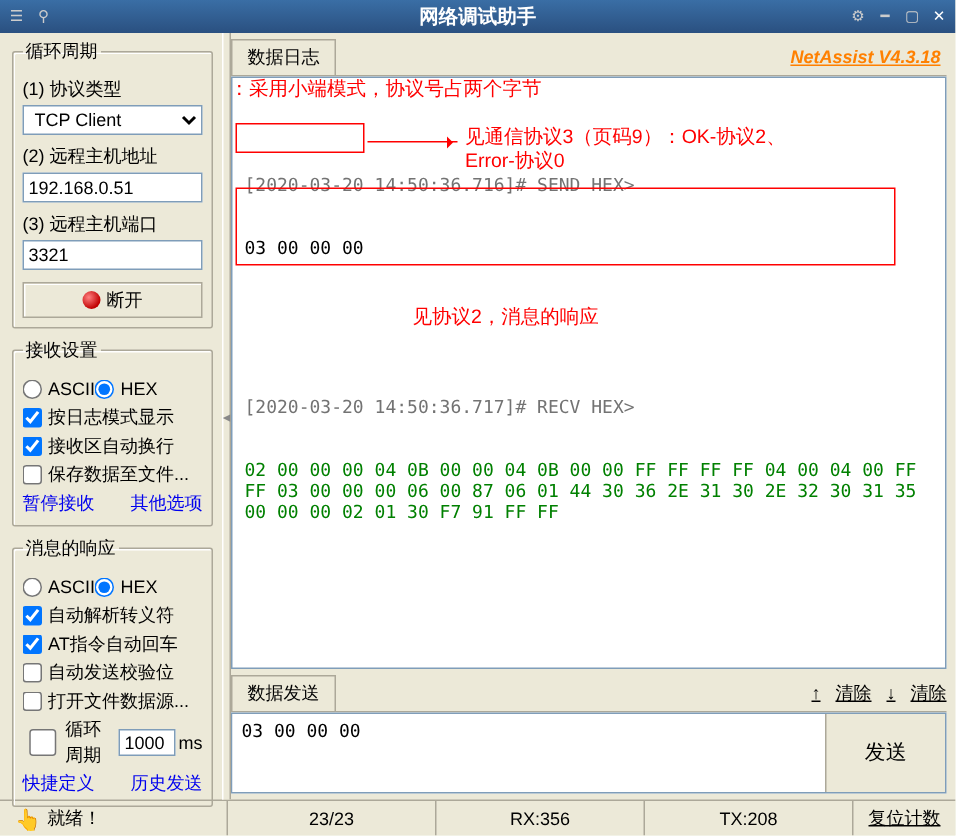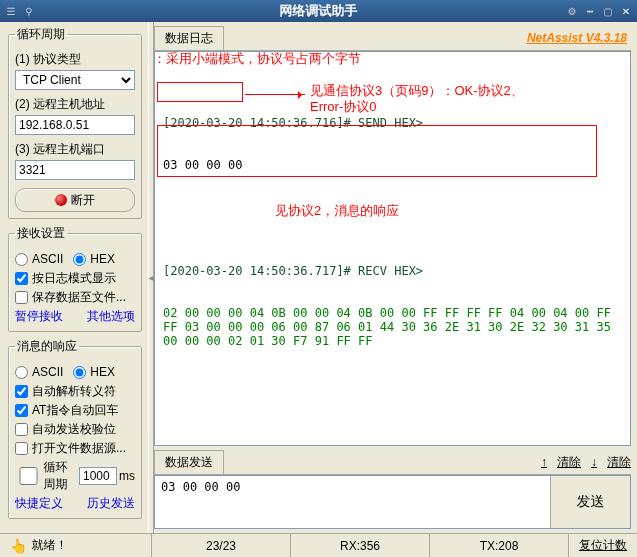--- a/index.html
+++ b/index.html
@@ -12,33 +12,33 @@
 .mainrow { display: flex; height: calc(100% - 22px - 24px); }
 .left { width: 148px; padding: 4px 6px 4px 8px; display: flex; flex-direction: column; gap: 6px; }
 .divider { width: 6px; background: #ece9d8; border-left: 1px solid #fff; border-right: 1px solid #aca899; display: flex; align-items: center; justify-content: center; font-size: 10px; color: #888; cursor: ew-resize; }
 .right { flex: 1; display: flex; flex-direction: column; padding: 4px 6px 4px 0; }
 fieldset { border: 1px solid #aca899; border-top-color: #fff; border-left-color: #fff; padding: 4px 6px 6px; background: transparent; border-radius: 2px; }
 fieldset.ridge { border: 1px solid #aca899; box-shadow: inset 1px 1px #fff; padding: 6px; }
 legend { font-size: 12px; padding: 0 2px; color: #000; }
 .lbl { font-size: 12px; margin: 2px 0; }
 select, input[type=text] { width: 100%; border: 1px solid #7f9db9; height: 20px; font-size: 12px; padding: 1px 3px; background: #fff; }
 .btn { border: 1px solid #aca899; background: #ece9d8; padding: 2px 8px; font-size: 12px; cursor: pointer; display: inline-flex; align-items: center; gap: 4px; box-shadow: inset 1px 1px #fff; }
-.btn-disc { width: 100%; justify-content: center; height: 24px; border-radius: 10px; }
+.btn-disc { width: 100%; justify-content: center; height: 24px; }
 .red-dot { width: 12px; height: 12px; border-radius: 50%; background: radial-gradient(circle at 35% 35%, #ff8080, #c00000 70%); display: inline-block; }
 .chk { display: flex; align-items: center; gap: 4px; margin: 2px 0; font-size: 12px; }
-.radio-row { display: flex; gap: 10px; margin: 2px 0; }
+.radio-row { display: flex; margin: 2px 0; }
 .link { color: #0000ee; cursor: pointer; font-size: 12px; }
 .link-row { display: flex; justify-content: space-between; margin-top: 0; }
 .loop { display: flex; align-items: center; gap: 2px; }
 .loop input { width: 38px; height: 18px; }
 .tabhdr { display: flex; align-items: center; border-bottom: 1px solid #aca899; }
 .tab { border: 1px solid #aca899; border-bottom: none; padding: 3px 10px; background: #ece9d8; position: relative; top: 0; font-size: 12px; }
 .brand { margin-left: auto; color: #ff8000; font-weight: bold; text-decoration: underline; font-style: italic; font-size: 12px; padding-right: 4px; }
 .log { flex: 1; border: 1px solid #7f9db9; background: #fff; padding: 6px 8px; font-family: Consolas, monospace; font-size: 12px; position: relative; overflow: hidden; white-space: pre-wrap; word-break: break-all; }
-.log .meta { color: #14532d; }
+.log .meta { color: #737373; }
 .log .hex1 { color: #000; }
 .log .hex2 { color: #008000; }
 .annot { color: #ff0000; position: absolute; font-family: SimSun, sans-serif; font-size: 13px; pointer-events: none; }
 .redbox { position: absolute; border: 1px solid #ff0000; }
 .arrow { position: absolute; height: 0; border-top: 1px solid #ff0000; }
 .arrow::after { content: ''; position: absolute; right: -1px; top: -4px; border: 4px solid transparent; border-left-color: #ff0000; }
 .sendhdr { display: flex; align-items: center; border-bottom: 1px solid #aca899; margin-top: 4px; }
 .sendhdr .spacer { flex: 1; }
 .send-link { color: #000; text-decoration: underline; font-size: 12px; margin-left: 10px; cursor: pointer; display: inline-flex; align-items: center; gap: 2px; }
 .sendarea { display: flex; border: 1px solid #7f9db9; height: 54px; background: #fff; }
@@ -95,20 +95,24 @@
         <label class="chk">
             <input type="radio" name="recvfmt" checked="" style="">
             <span>HEX</span>
           </label>
       </div>
       <label class="chk">
           <input type="checkbox" checked="" style="">
           <span>按日志模式显示</span>
         </label>
       <label class="chk">
+          <input type="checkbox" checked="" style="">
+          <span>接收区自动换行</span>
+        </label>
+      <label class="chk">
           <input type="checkbox" style="">
           <span>保存数据至文件...</span>
         </label>
       <div class="link-row">
         <span class="link">暂停接收</span>
         <span class="link">其他选项</span>
       </div>
     </fieldset>
 
     <fieldset class="ridge">

